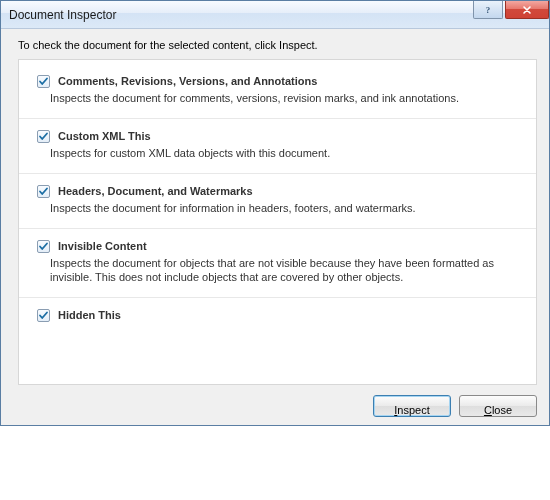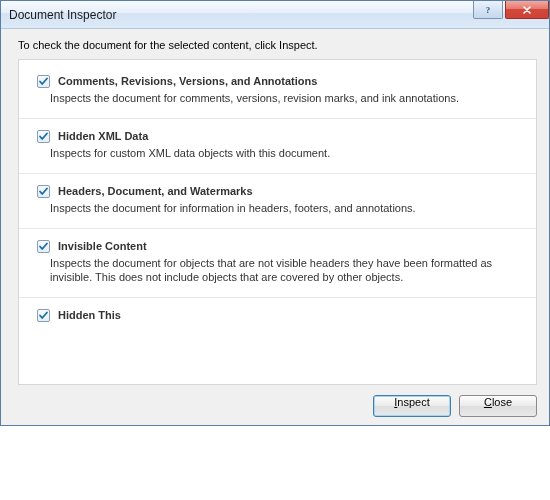--- a/index.html
+++ b/index.html
@@ -124,21 +124,21 @@
   }
   .btn {
     min-width: 78px;
     height: 22px;
     border: 1px solid #8a8a8a;
     border-radius: 3px;
     background: linear-gradient(to bottom, #fdfdfd, #ebebeb 49%, #dedede 50%, #e9e9e9);
     font-size: 11px;
     color: #000;
     display: flex;
-    align-items: flex-start;
+    align-items: flex-end;
     justify-content: center;
     padding: 0 12px;
     cursor: default;
   }
   .btn.default {
     border-color: #3c7fb1;
     box-shadow: inset 0 0 0 1px #a5d4f1;
   }
   .btn .ul { text-decoration: underline; }
 </style>
@@ -189,51 +189,51 @@
 
       <div class="item">
         <div class="item-row">
           <span class="chk">
             <span>
                 <svg width="11" height="11" viewBox="0 0 11 11">
                   <path d="M2 5.5 L4.2 8 L9 2.5" stroke="#1c6ea4" stroke-width="1.8" fill="none" stroke-linecap="round" stroke-linejoin="round"></path>
                 </svg>
               </span>
           </span>
-          <span class="item-title">Hidden XML Data</span>
+          <span class="item-title">Custom XML This</span>
         </div>
         <div class="item-desc">Inspects for custom XML data objects with this document.</div>
       </div>
 
       <div class="item">
         <div class="item-row">
           <span class="chk">
             <span>
                 <svg width="11" height="11" viewBox="0 0 11 11">
                   <path d="M2 5.5 L4.2 8 L9 2.5" stroke="#1c6ea4" stroke-width="1.8" fill="none" stroke-linecap="round" stroke-linejoin="round"></path>
                 </svg>
               </span>
           </span>
           <span class="item-title">Headers, Document, and Watermarks</span>
         </div>
-        <div class="item-desc">Inspects the document for information in headers, footers, and annotations.</div>
+        <div class="item-desc">Inspects the document for information in headers, footers, and watermarks.</div>
       </div>
 
       <div class="item">
         <div class="item-row">
           <span class="chk">
             <span>
                 <svg width="11" height="11" viewBox="0 0 11 11">
                   <path d="M2 5.5 L4.2 8 L9 2.5" stroke="#1c6ea4" stroke-width="1.8" fill="none" stroke-linecap="round" stroke-linejoin="round"></path>
                 </svg>
               </span>
           </span>
           <span class="item-title">Invisible Content</span>
         </div>
-        <div class="item-desc">Inspects the document for objects that are not visible headers they have been formatted as invisible. This does not include objects that are covered by other objects.</div>
+        <div class="item-desc">Inspects the document for objects that are not visible because they have been formatted as invisible. This does not include objects that are covered by other objects.</div>
       </div>
 
       <div class="item">
         <div class="item-row">
           <span class="chk">
             <span>
                 <svg width="11" height="11" viewBox="0 0 11 11">
                   <path d="M2 5.5 L4.2 8 L9 2.5" stroke="#1c6ea4" stroke-width="1.8" fill="none" stroke-linecap="round" stroke-linejoin="round"></path>
                 </svg>
               </span>

